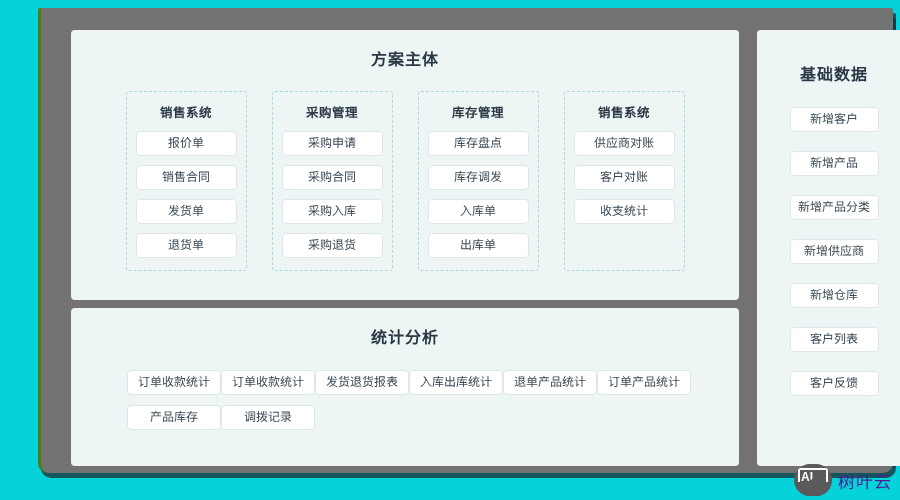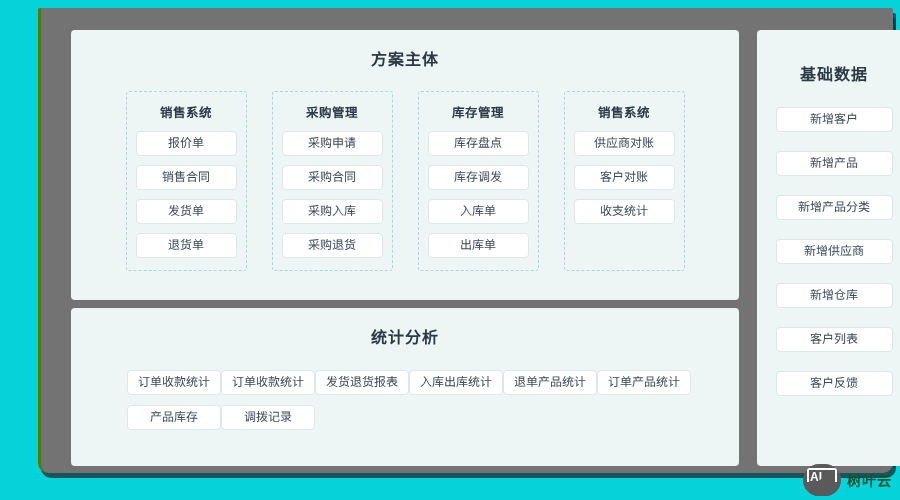--- a/index.html
+++ b/index.html
@@ -144,21 +144,21 @@
     align-items: center;
   }
   #sidebar-items {
     margin-top: 22px;
     display: flex;
     flex-direction: column;
     gap: 19px;
     align-items: center;
     width: 100%;
   }
-  #sidebar-items .btn { width: 117px; font-family: Liberation Serif, serif; }
+  #sidebar-items .btn { width: 89px; font-family: Liberation Serif, serif; }
 
   
   #watermark {
     position: absolute;
     right: 8px;
     bottom: 4px;
     display: flex;
     align-items: center;
     gap: 6px;
     z-index: 20;
@@ -195,23 +195,23 @@
   }
   #watermark-icon .hill::before {
     content: "";
     position: absolute;
     left: 10px; bottom: 0;
     width: 22px; height: 18px;
     background: #5a5a5a;
     border-radius: 50% 50% 0 0;
   }
   #watermark-text {
-    font-size: 14px;
-    font-weight: bold;
-    color: #14532d;
+    font-size: 17px;
+    font-weight: normal;
+    color: #4c1d95;
     letter-spacing: 1px;
     white-space: nowrap;
   }
 </style>
 </head>
 <body>
 
 <div id="app-frame">
   <div id="app-frame-right-edge"></div>
 

